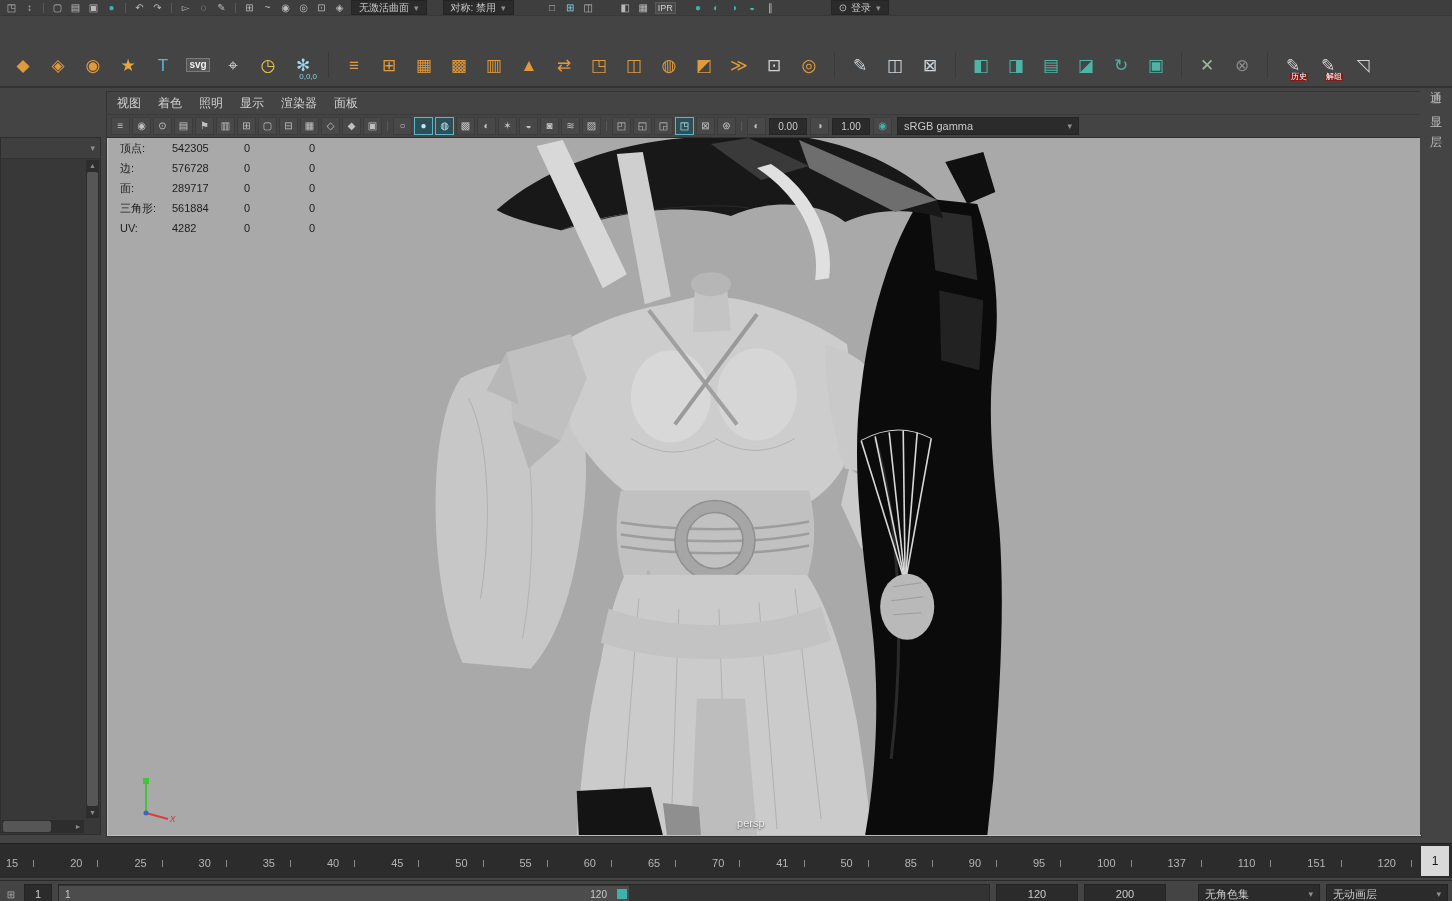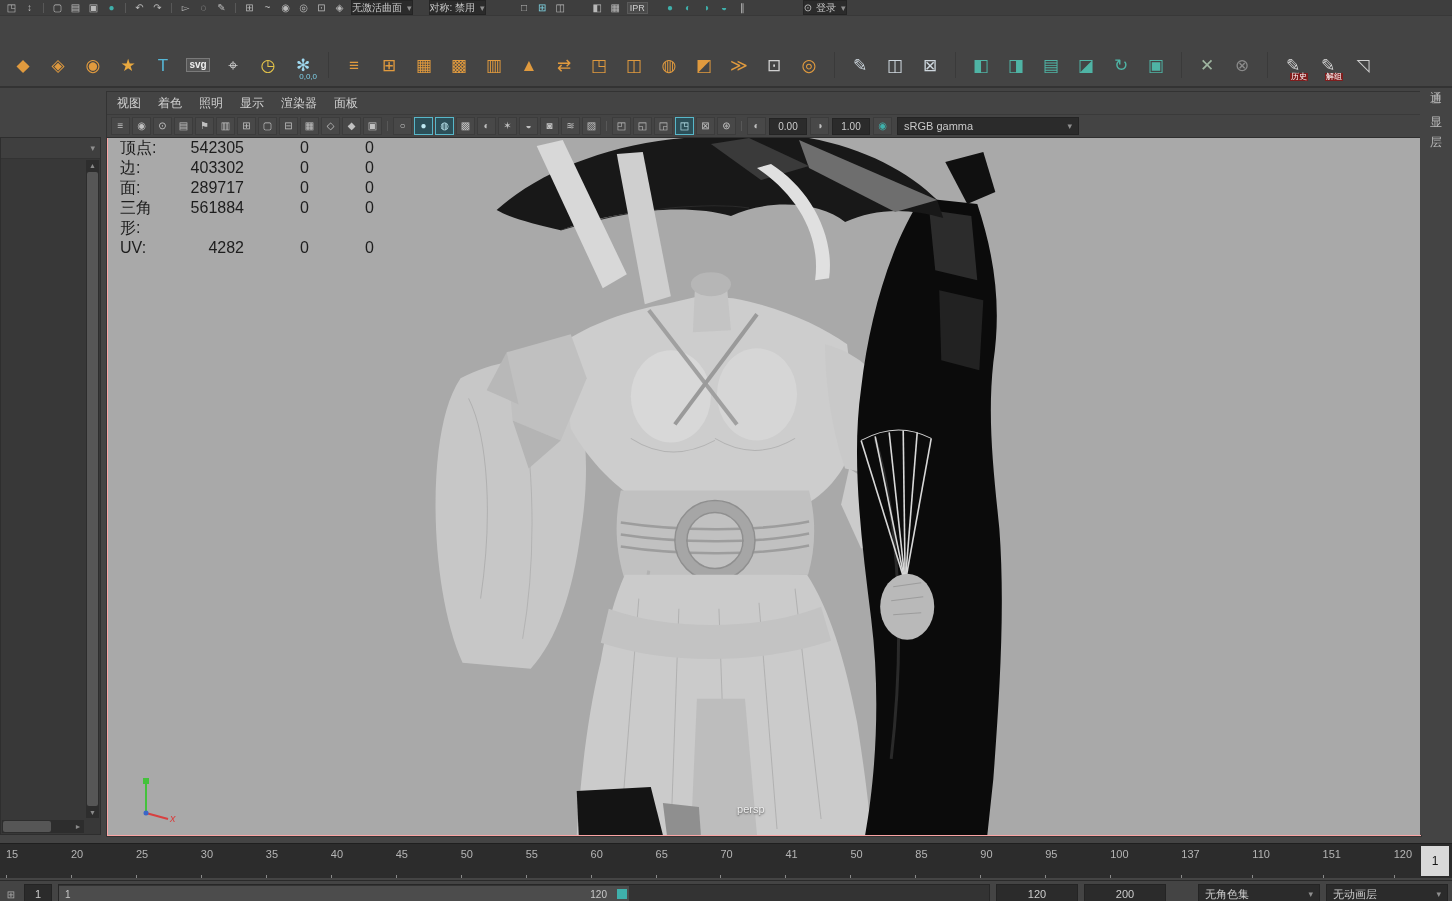--- a/index.html
+++ b/index.html
@@ -8,21 +8,21 @@
 
   
   .status-line{position:absolute;top:0;left:0;right:0;height:15px;background:#3e3e3e;
       display:flex;align-items:center;gap:5px;padding:0 5px;overflow:hidden;border-bottom:1px solid #383838}
   .sl-icon{width:13px;height:13px;display:flex;align-items:center;justify-content:center;
       font-size:10px;color:#b9b9b9;line-height:1}
   .sl-icon.hl{color:#7fd4e4}
   .bar-sep{width:1px;height:10px;background:#585858;margin:0 2px}
   .spacer{display:inline-block;height:1px}
   .sl-field{height:13px;background:#2b2b2b;border:1px solid #242424;color:#c6c6c6;font-size:10px;
-      display:flex;align-items:center;padding:0 0;white-space:nowrap}
+      display:flex;align-items:center;padding:0 7px;white-space:nowrap}
   .sl-text{font-size:9px;color:#cfcfcf;background:#4a4a4a;border:1px solid #5a5a5a;padding:0 2px;line-height:10px}
   .sl-uicon{color:#bcbcbc;font-size:10px;margin-right:4px}
   .caret{color:#8f8f8f;font-size:9px;margin-left:5px}
 
   
   .menu-bar{position:absolute;top:15px;left:0;right:0;height:29px;display:flex;align-items:center;
       gap:24px;padding:0 14px;background:#444;color:#d2d2d2;font-size:12.5px;white-space:nowrap}
   .menu-item{cursor:default}
 
   
@@ -61,41 +61,41 @@
       justify-content:center;background:#484848;border:1px solid #3c3c3c;line-height:1}
   .pt-icon.hl{background:#2c4f58;border-color:#57b7c9;color:#bfe9f2}
   .pt-icon.cm{color:#3fb0ab}
   .pt-field{width:36px;height:15px;background:#2b2b2b;border:1px solid #242424;color:#ccc;font-size:10px;
       display:flex;align-items:center;justify-content:center}
   .pt-drop{min-width:168px;height:16px;background:#2b2b2b;border:1px solid #242424;color:#c9c9c9;font-size:11px;
       display:flex;align-items:center;padding:0 6px;justify-content:space-between;margin-left:2px}
 
   .vp{position:absolute;top:46px;left:1px;right:1px;bottom:1px;background:#a9a9a9;overflow:hidden}
   .model{position:absolute;top:0;left:0;width:100%;height:100%}
-  .hud{position:absolute;top:0;left:12px;color:#1d1d1d;font-size:16px;line-height:20px}
+  .hud{position:absolute;top:0;left:12px;color:#1d1d1d;font-size:11px;line-height:20px}
   .hud-row{display:grid;grid-template-columns:52px 72px 65px 65px}
   .h-l{text-align:left}
-  .h-v{text-align:right}
-  .persp-label{position:absolute;bottom:20px;left:49%;transform:translateX(-50%);color:#ececec;
+  .h-v{}
+  .persp-label{position:absolute;bottom:6px;left:49%;transform:translateX(-50%);color:#ececec;
       font-size:11px;text-shadow:0 1px 2px rgba(0,0,0,.65)}
   .axis{position:absolute;left:16px;bottom:12px}
 
   
   .right-strip{position:absolute;top:90px;right:0;width:32px;bottom:66px;background:#444}
   .rs-icon{position:absolute;top:3px;left:0;width:100%;text-align:center;color:#a8a8a8;font-size:10px}
   .rs-tab{position:absolute;left:0;width:100%;display:flex;flex-direction:column;align-items:center;
       gap:3px;color:#b8b8b8;font-size:12px}
   .rs-tab:nth-of-type(2){top:24px}
   .rs-tab:nth-of-type(3){top:540px}
 
   
   .time-slider{position:absolute;left:0;right:0;top:843px;height:34px;background:#2c2c2c;
       border-top:1px solid #1f1f1f;display:flex;align-items:stretch}
   .ticks{flex:1;display:flex;justify-content:space-between;padding:4px 6px 0 6px}
-  .tick{display:flex;flex-direction:column;color:#b5b5b5;font-size:11px;gap:15px}
+  .tick{display:flex;flex-direction:row;align-items:center;color:#b5b5b5;font-size:11px;gap:15px}
   .tick i{width:1px;height:7px;background:#8a8a8a}
   .current-frame{width:28px;margin:2px 3px;background:#d9d9d9;color:#151515;display:flex;
       align-items:center;justify-content:center;font-size:12px}
 
   
   .range-row{position:absolute;left:0;right:0;top:880px;height:26px;background:#444;
       border-top:1px solid #2a2a2a;display:flex;align-items:center;gap:6px;padding:0 4px}
   .rr-icon{width:14px;color:#a9a9a9;font-size:10px;text-align:center}
   .rr-field{height:18px;background:#2b2b2b;border:1px solid #242424;color:#ccc;font-size:11px;
       display:flex;align-items:center;justify-content:center}
@@ -441,21 +441,21 @@
 
       <div class="hud">
           <div class="hud-row">
             <span class="h-l">顶点:</span>
             <span class="h-v">542305</span>
             <span class="h-v">0</span>
             <span class="h-v">0</span>
           </div>
           <div class="hud-row">
             <span class="h-l">边:</span>
-            <span class="h-v">403302</span>
+            <span class="h-v">576728</span>
             <span class="h-v">0</span>
             <span class="h-v">0</span>
           </div>
           <div class="hud-row">
             <span class="h-l">面:</span>
             <span class="h-v">289717</span>
             <span class="h-v">0</span>
             <span class="h-v">0</span>
           </div>
           <div class="hud-row">

